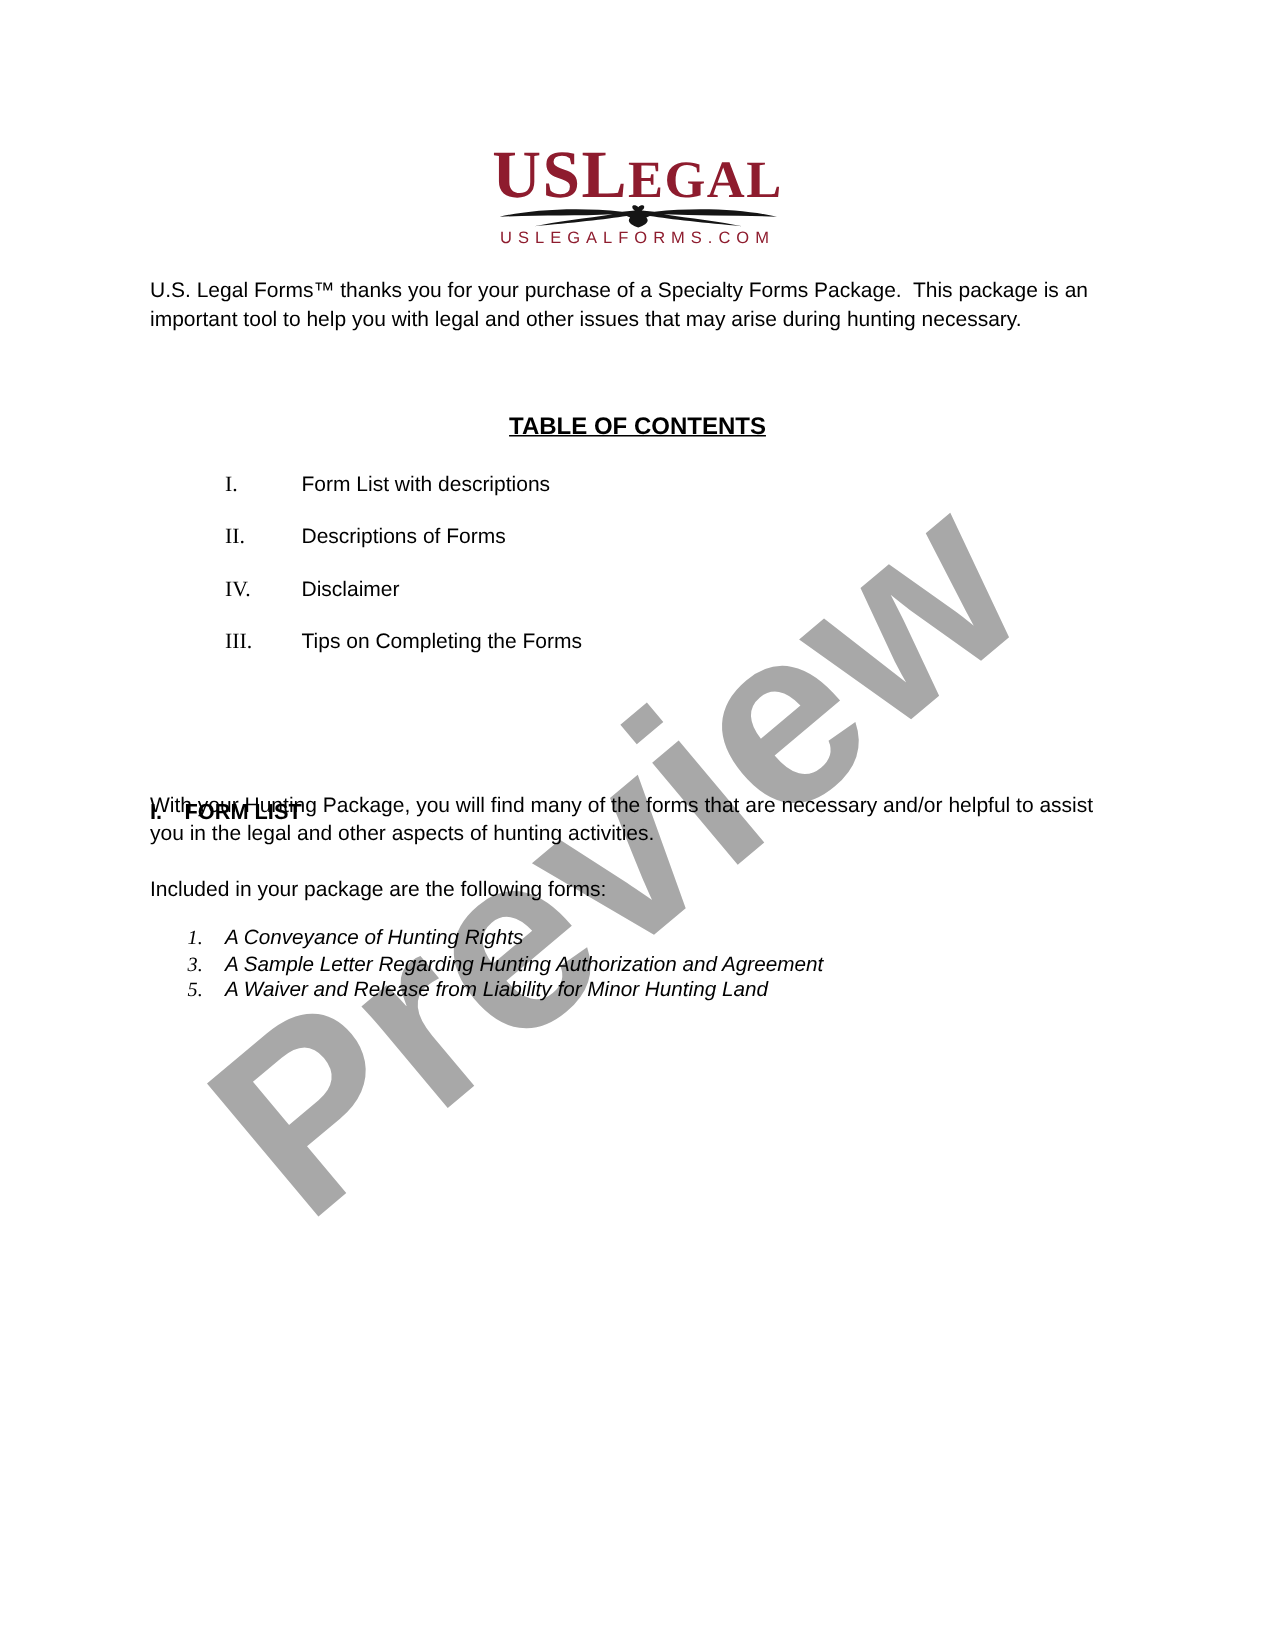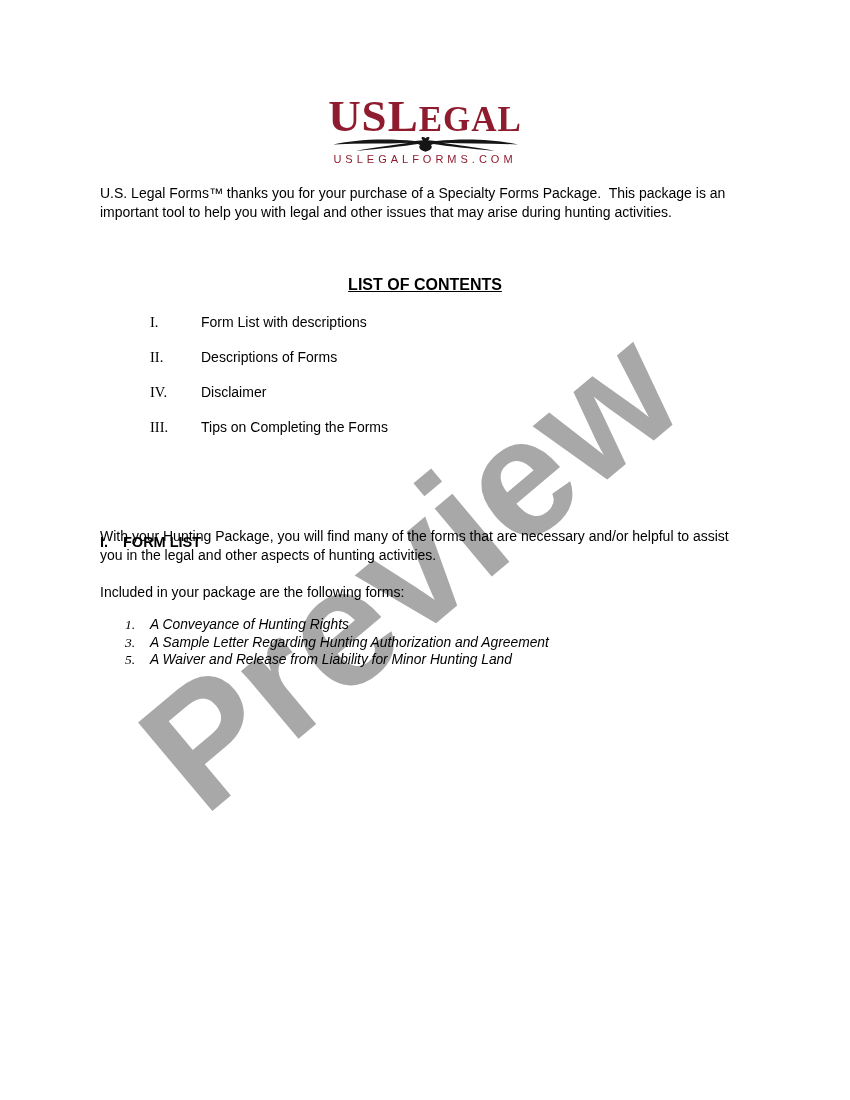--- a/index.html
+++ b/index.html
@@ -95,23 +95,23 @@
   <div class="content">
 
     <div class="logo logo-top">
       <div class="wordmark"><span class="big">USL</span><span class="small">EGAL</span></div>
       <svg class="eagle" viewBox="0 0 240 40" preserveAspectRatio="none">
         <path fill="#151515" d="M120,5 C118,1 114,1 115,6 C115,8 116,9 117,10 L106,12 C64,4 24,10 0,20 C34,17 66,19 98,16 C76,22 48,28 30,35 C62,30 92,24 110,19 L113,21 C110,27 113,33 120,37 C127,33 130,27 127,21 L130,19 C148,24 178,30 210,35 C192,28 164,22 142,16 C174,19 206,17 240,20 C216,10 176,4 134,12 L123,10 C124,9 125,8 125,6 C126,1 122,1 120,5 Z"></path>
       </svg>
       <div class="sitetext">USLEGALFORMS.COM</div>
     </div>
 
-    <p class="intro">U.S. Legal Forms™ thanks you for your purchase of a Specialty Forms Package.  This package is an important tool to help you with legal and other issues that may arise during hunting activities.</p>
+    <p class="intro">U.S. Legal Forms™ thanks you for your purchase of a Specialty Forms Package.  This package is an important tool to help you with legal and other issues that may arise during hunting necessary.</p>
 
-    <div class="toc-title">LIST OF CONTENTS</div>
+    <div class="toc-title">TABLE OF CONTENTS</div>
 
     <div class="toc-list">
       <div class="toc-row">
         <span class="toc-num">I.</span><span>Form List with descriptions</span>
       </div>
       <div class="toc-row">
         <span class="toc-num">II.</span><span>Descriptions of Forms</span>
       </div>
       <div class="toc-row">
         <span class="toc-num">IV.</span><span>Disclaimer</span>

